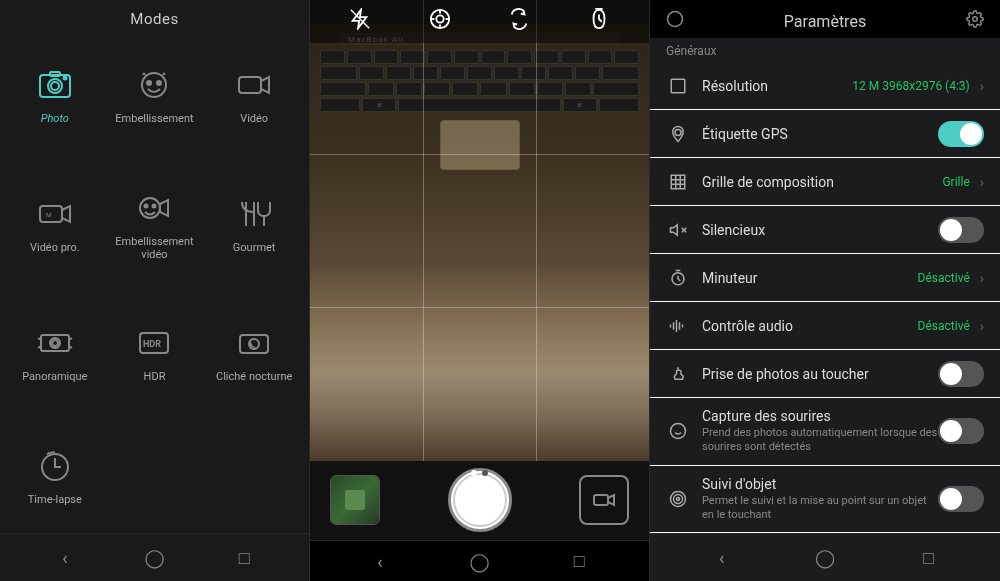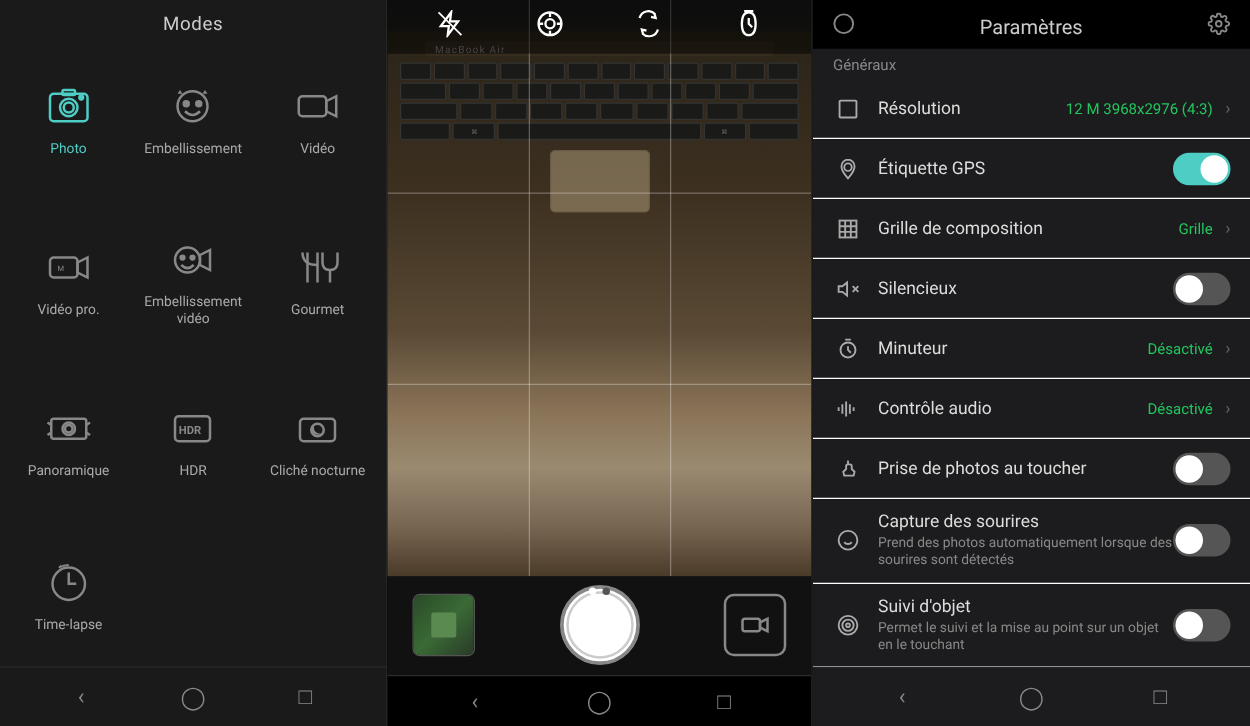--- a/index.html
+++ b/index.html
@@ -39,20 +39,21 @@
       display: flex;
       flex-direction: column;
       align-items: center;
       justify-content: center;
       padding: 10px 4px 8px;
       cursor: pointer;
       border-radius: 4px;
     }
     .mode-item.active .mode-label {
       color: #4ecdc4;
+      font-style: italic;
     }
     .mode-icon {
       width: 44px;
       height: 44px;
       display: flex;
       align-items: center;
       justify-content: center;
       margin-bottom: 5px;
     }
     .mode-icon svg {

